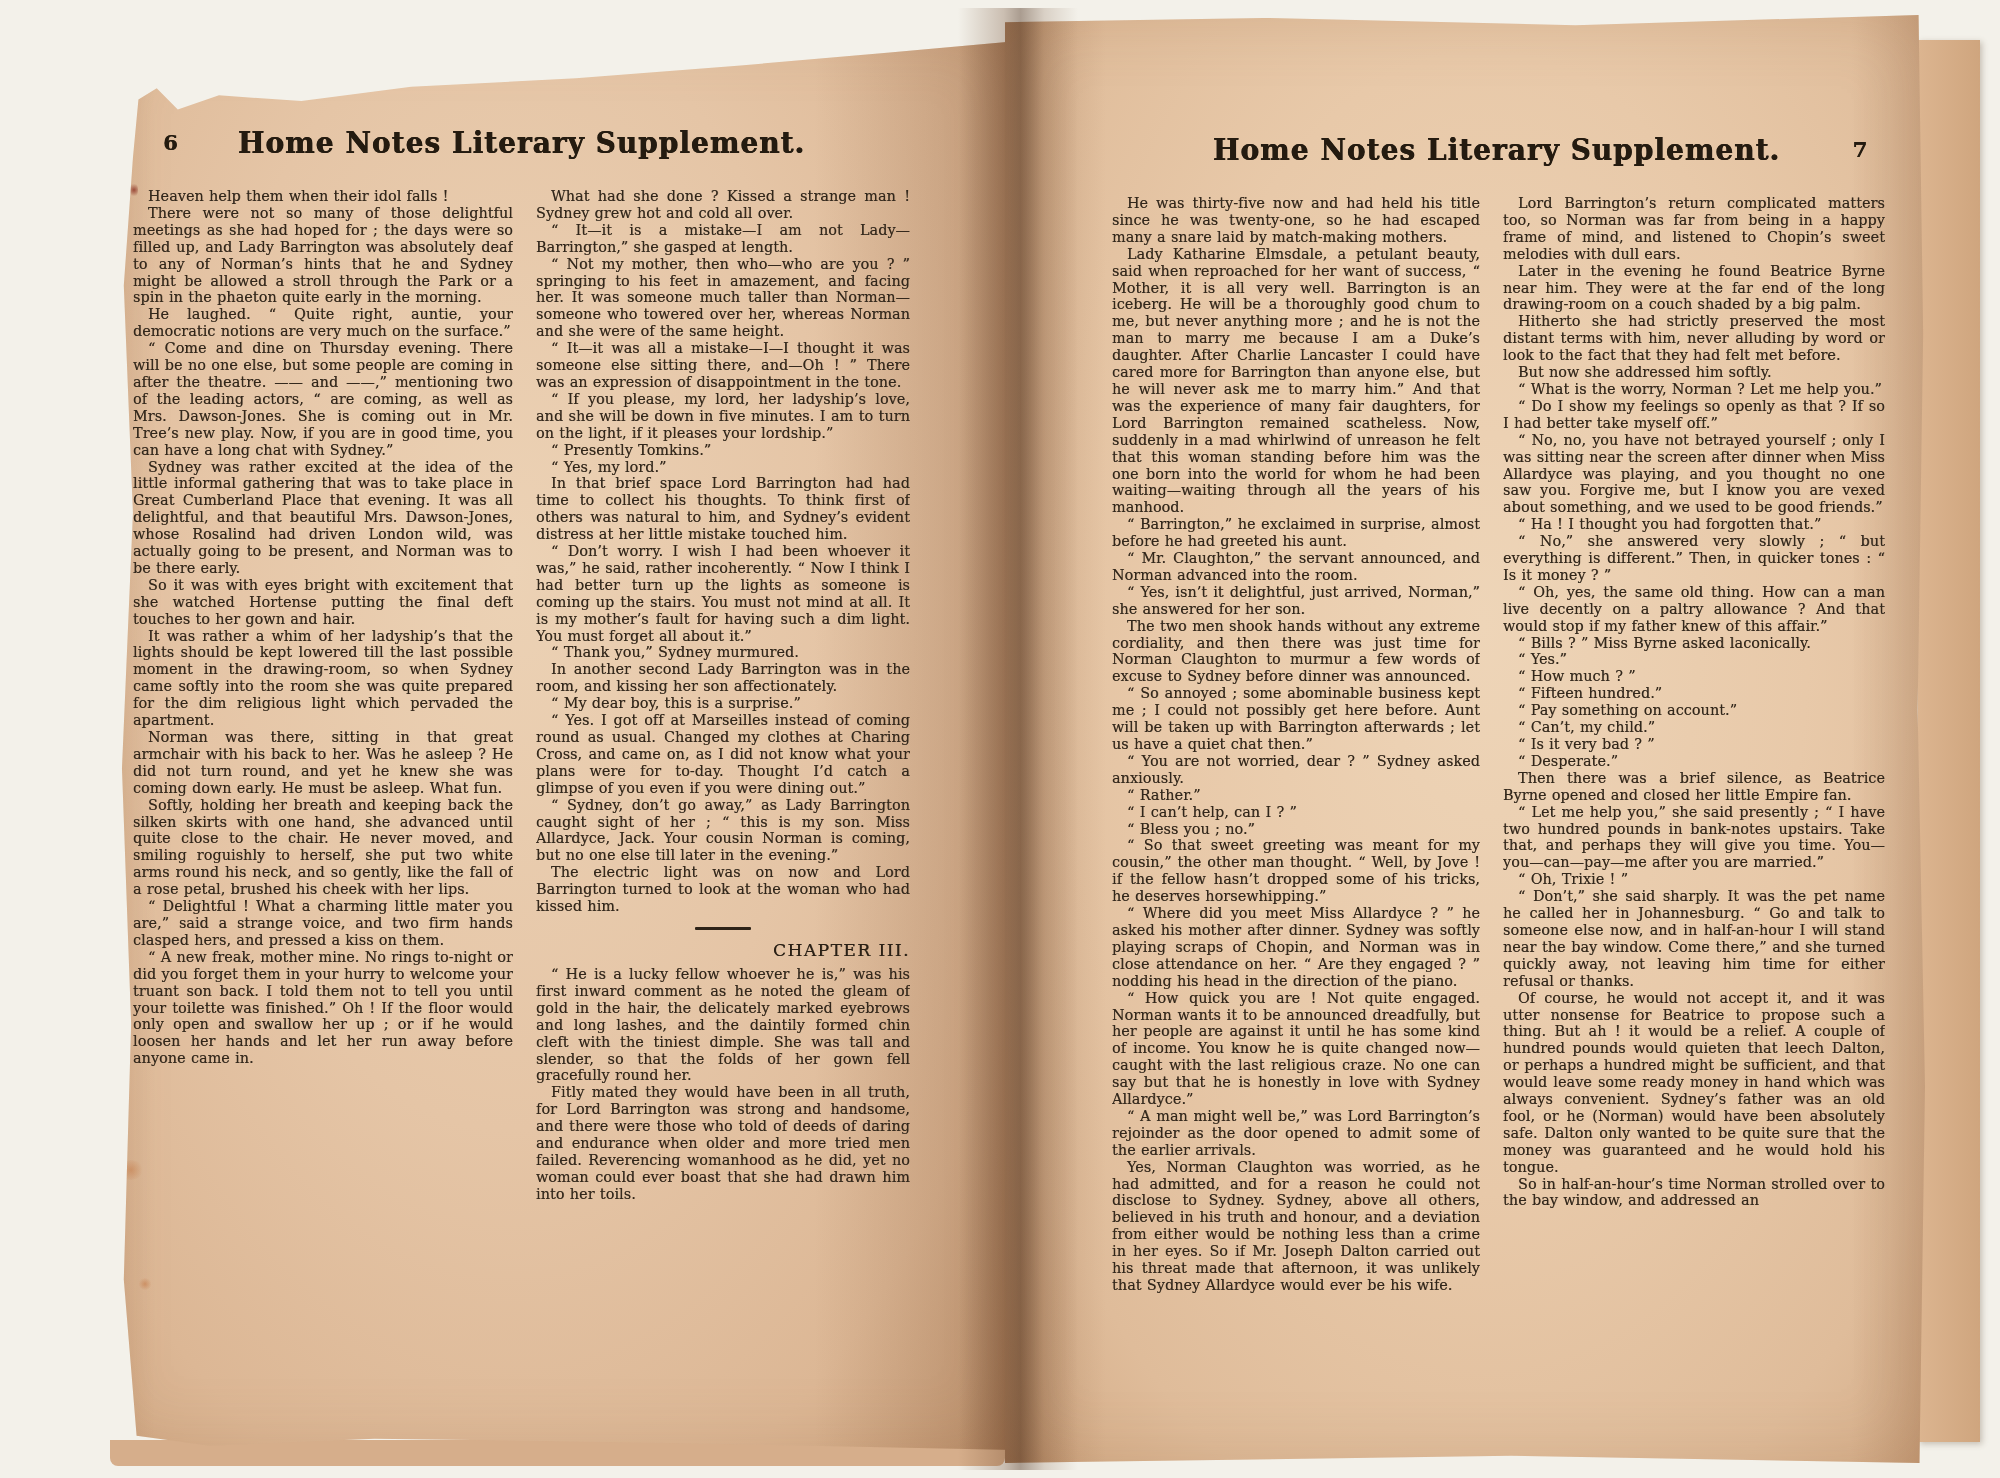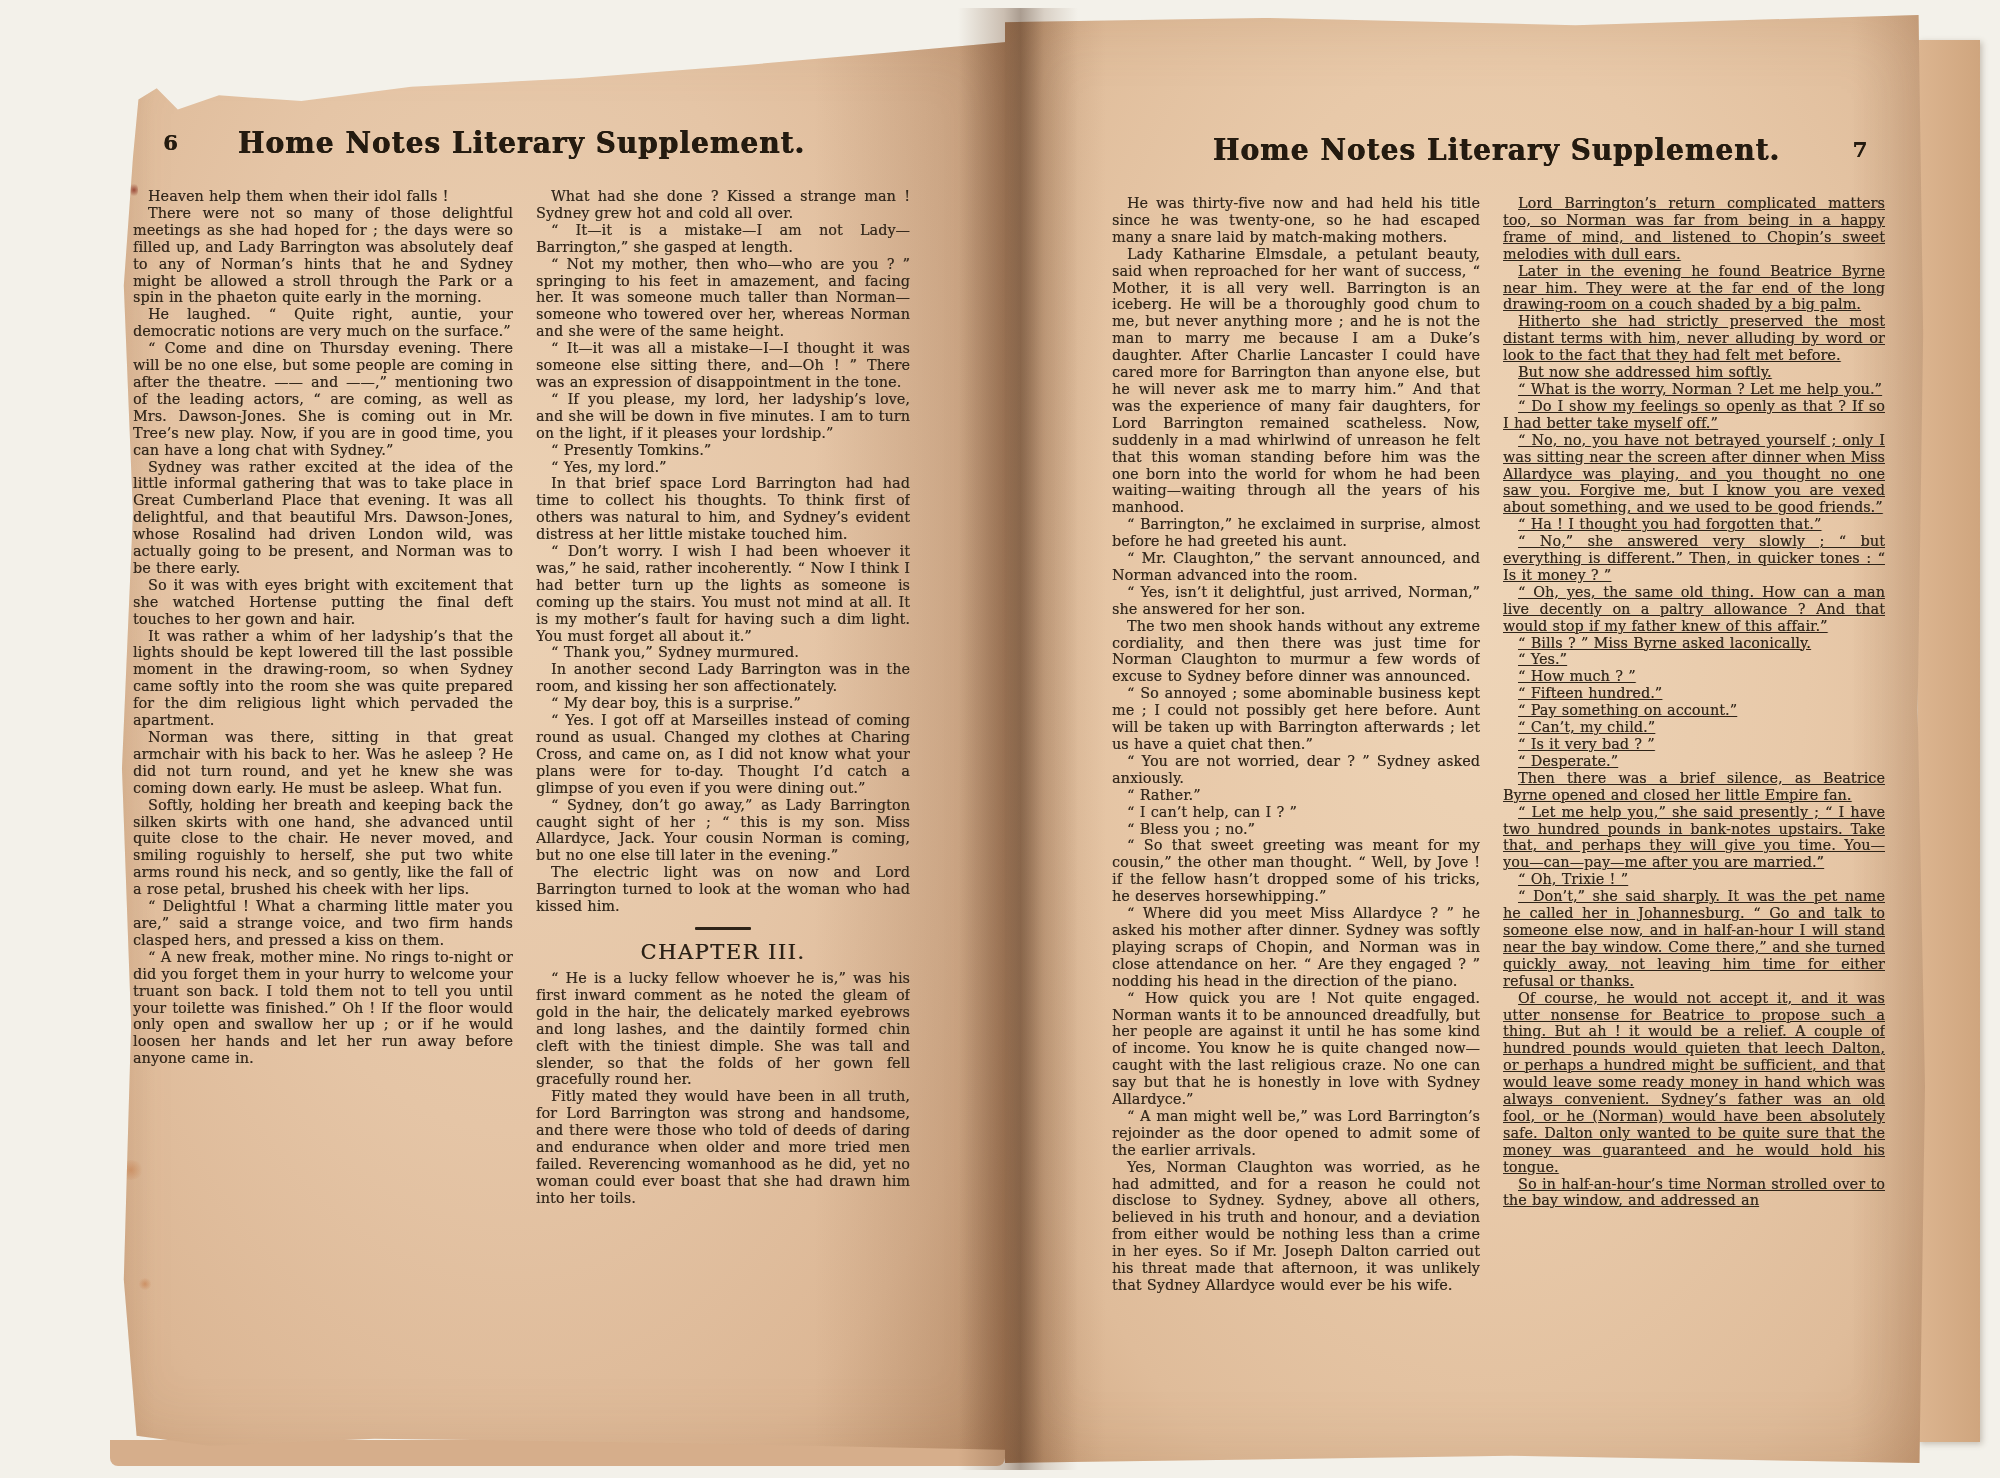--- a/index.html
+++ b/index.html
@@ -73,36 +73,36 @@
   .page-right .page-num{right:16px;}
 
   
   .cols{position:absolute;display:flex;gap:23px;}
   .page-left  .cols{left:33px;top:158px;width:782px;height:1210px;}
   .page-right .cols{left:107px;top:180px;width:778px;height:1215px;}
   .col{overflow:hidden;}
   .page-left  .col-a{width:380px;}
   .page-left  .col-b{width:374px;}
   .page-right .col-a{width:368px;}
-  .page-right .col-b{width:382px;text-decoration:underline;}
+  .page-right .col-b{width:382px;}
   .col p{
     margin:0;
     font-size:14.3px;line-height:16.9px;
     text-align:justify;text-indent:15px;
     letter-spacing:.1px;word-spacing:.6px;
     color:#32271b;
     text-shadow:.3px 0 0 rgba(50,39,27,.55);
   }
   .rule-divider{
     width:56px;height:3px;margin:12px auto 10px auto;
     background:#2e2318;border-radius:1px;
   }
   .chapter-heading{
-    margin:0 0 6px 0;text-align:center;text-indent:0;
-    font-size:21px;font-weight:normal;letter-spacing:1.5px;
+    margin:0 0 6px 0;text-align:right;text-indent:0;
+    font-size:17px;font-weight:normal;letter-spacing:1.5px;
     color:#2a2015;text-shadow:.4px 0 0 rgba(42,32,21,.7);
   }
 </style>
 </head>
 <body>
 
 <div class="scan">
 
   <div class="under-sheet-right"></div>
   <div class="under-sheet-left"></div>

